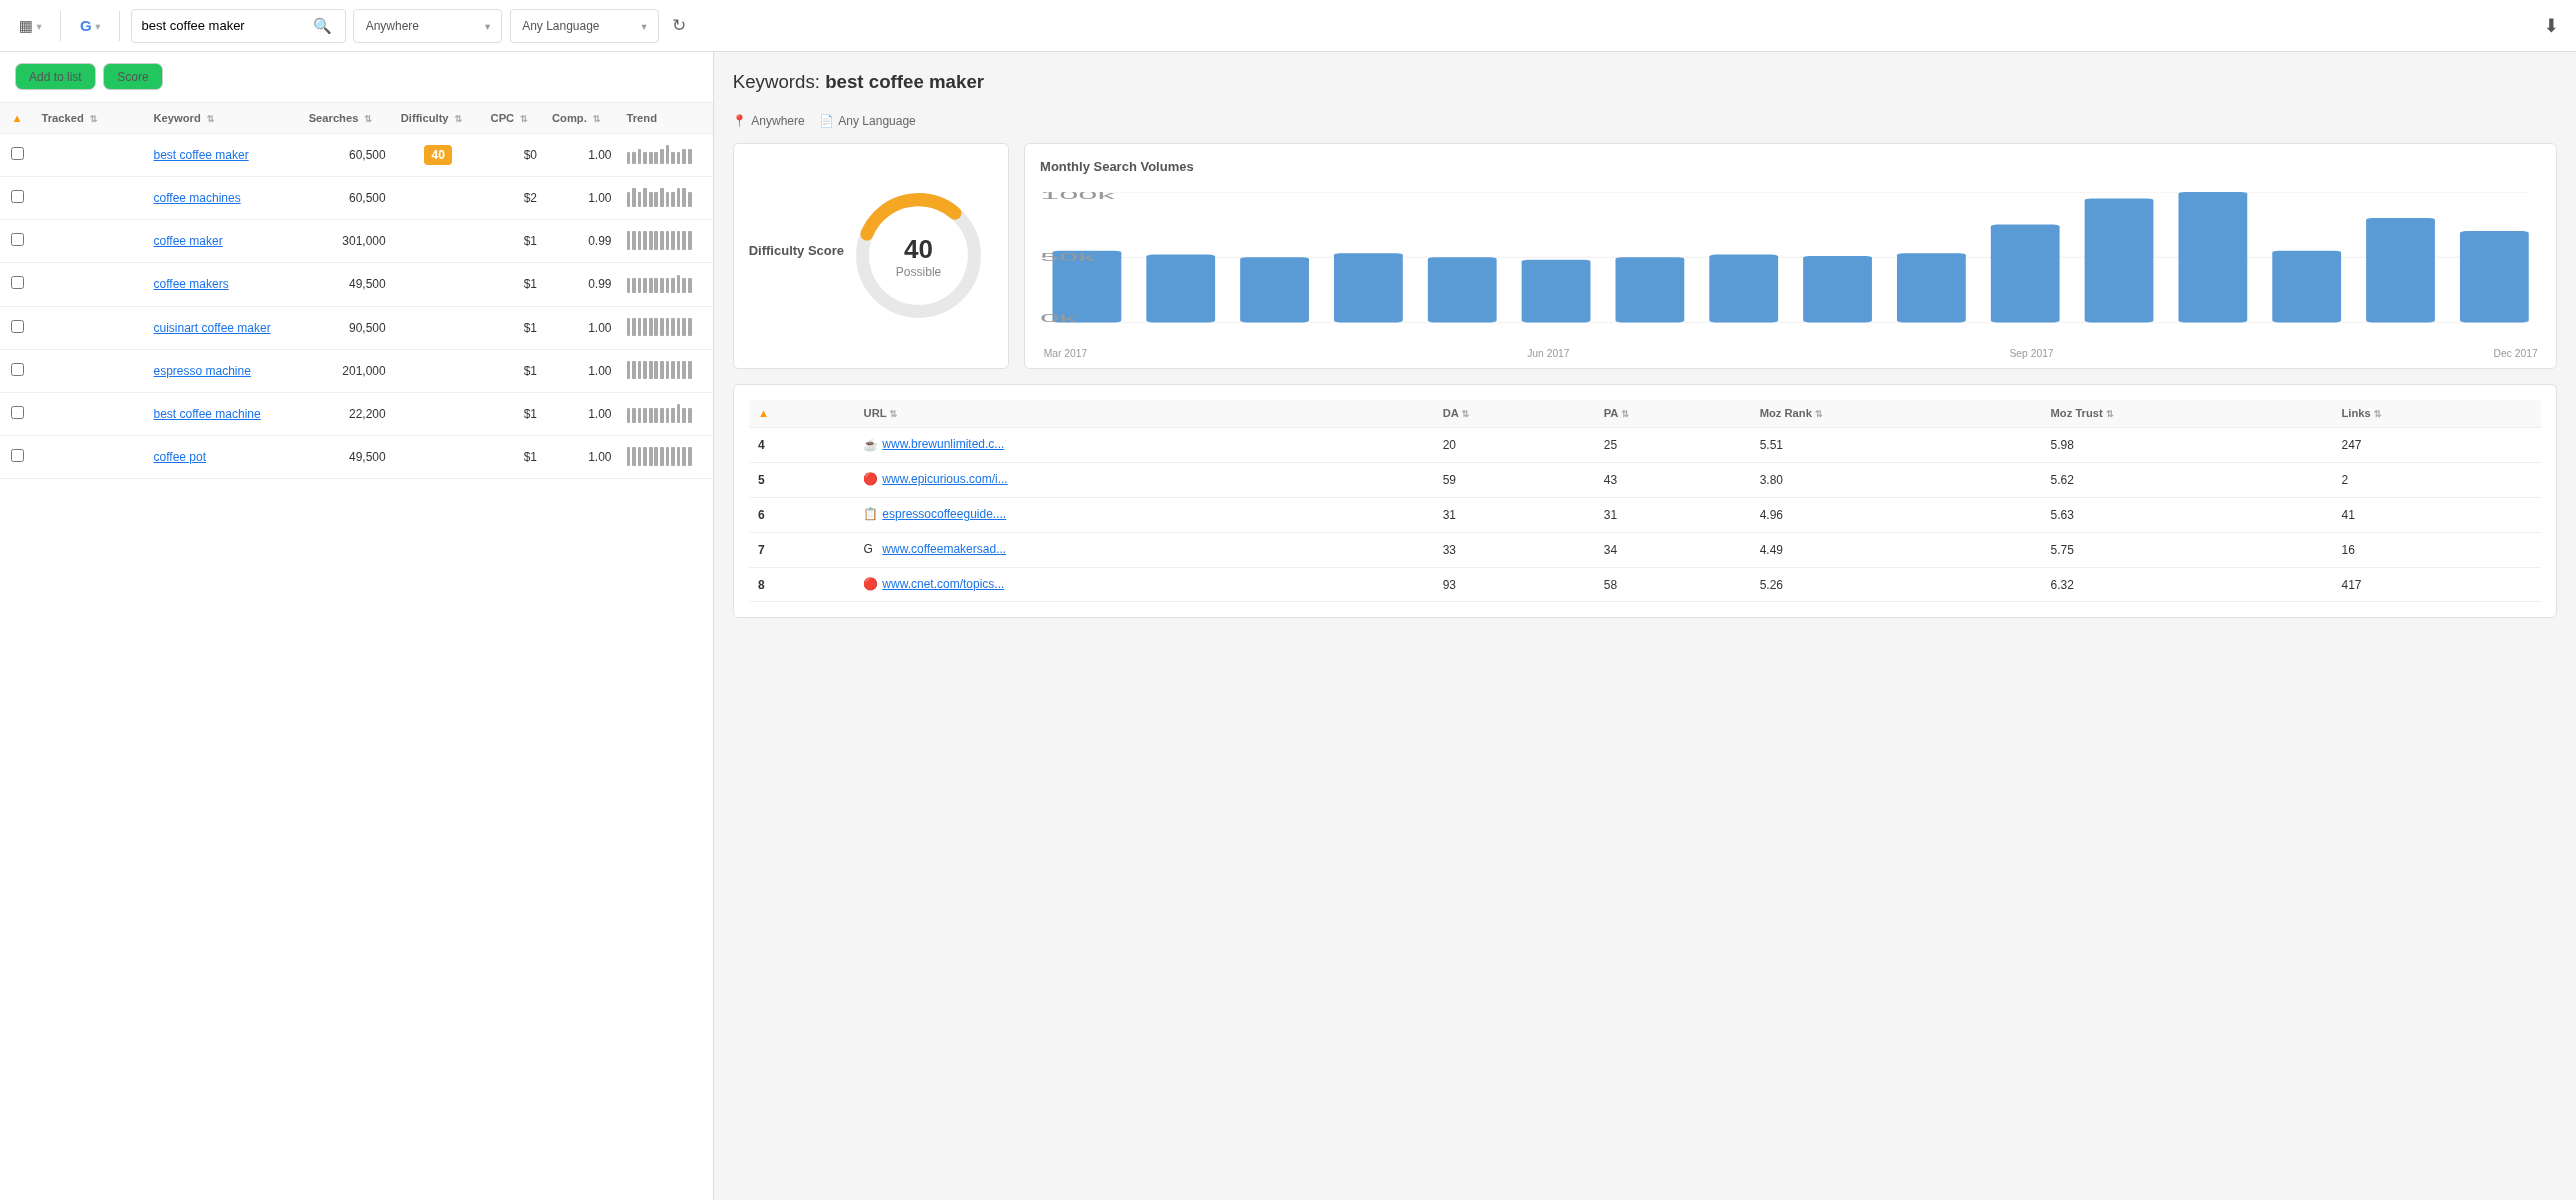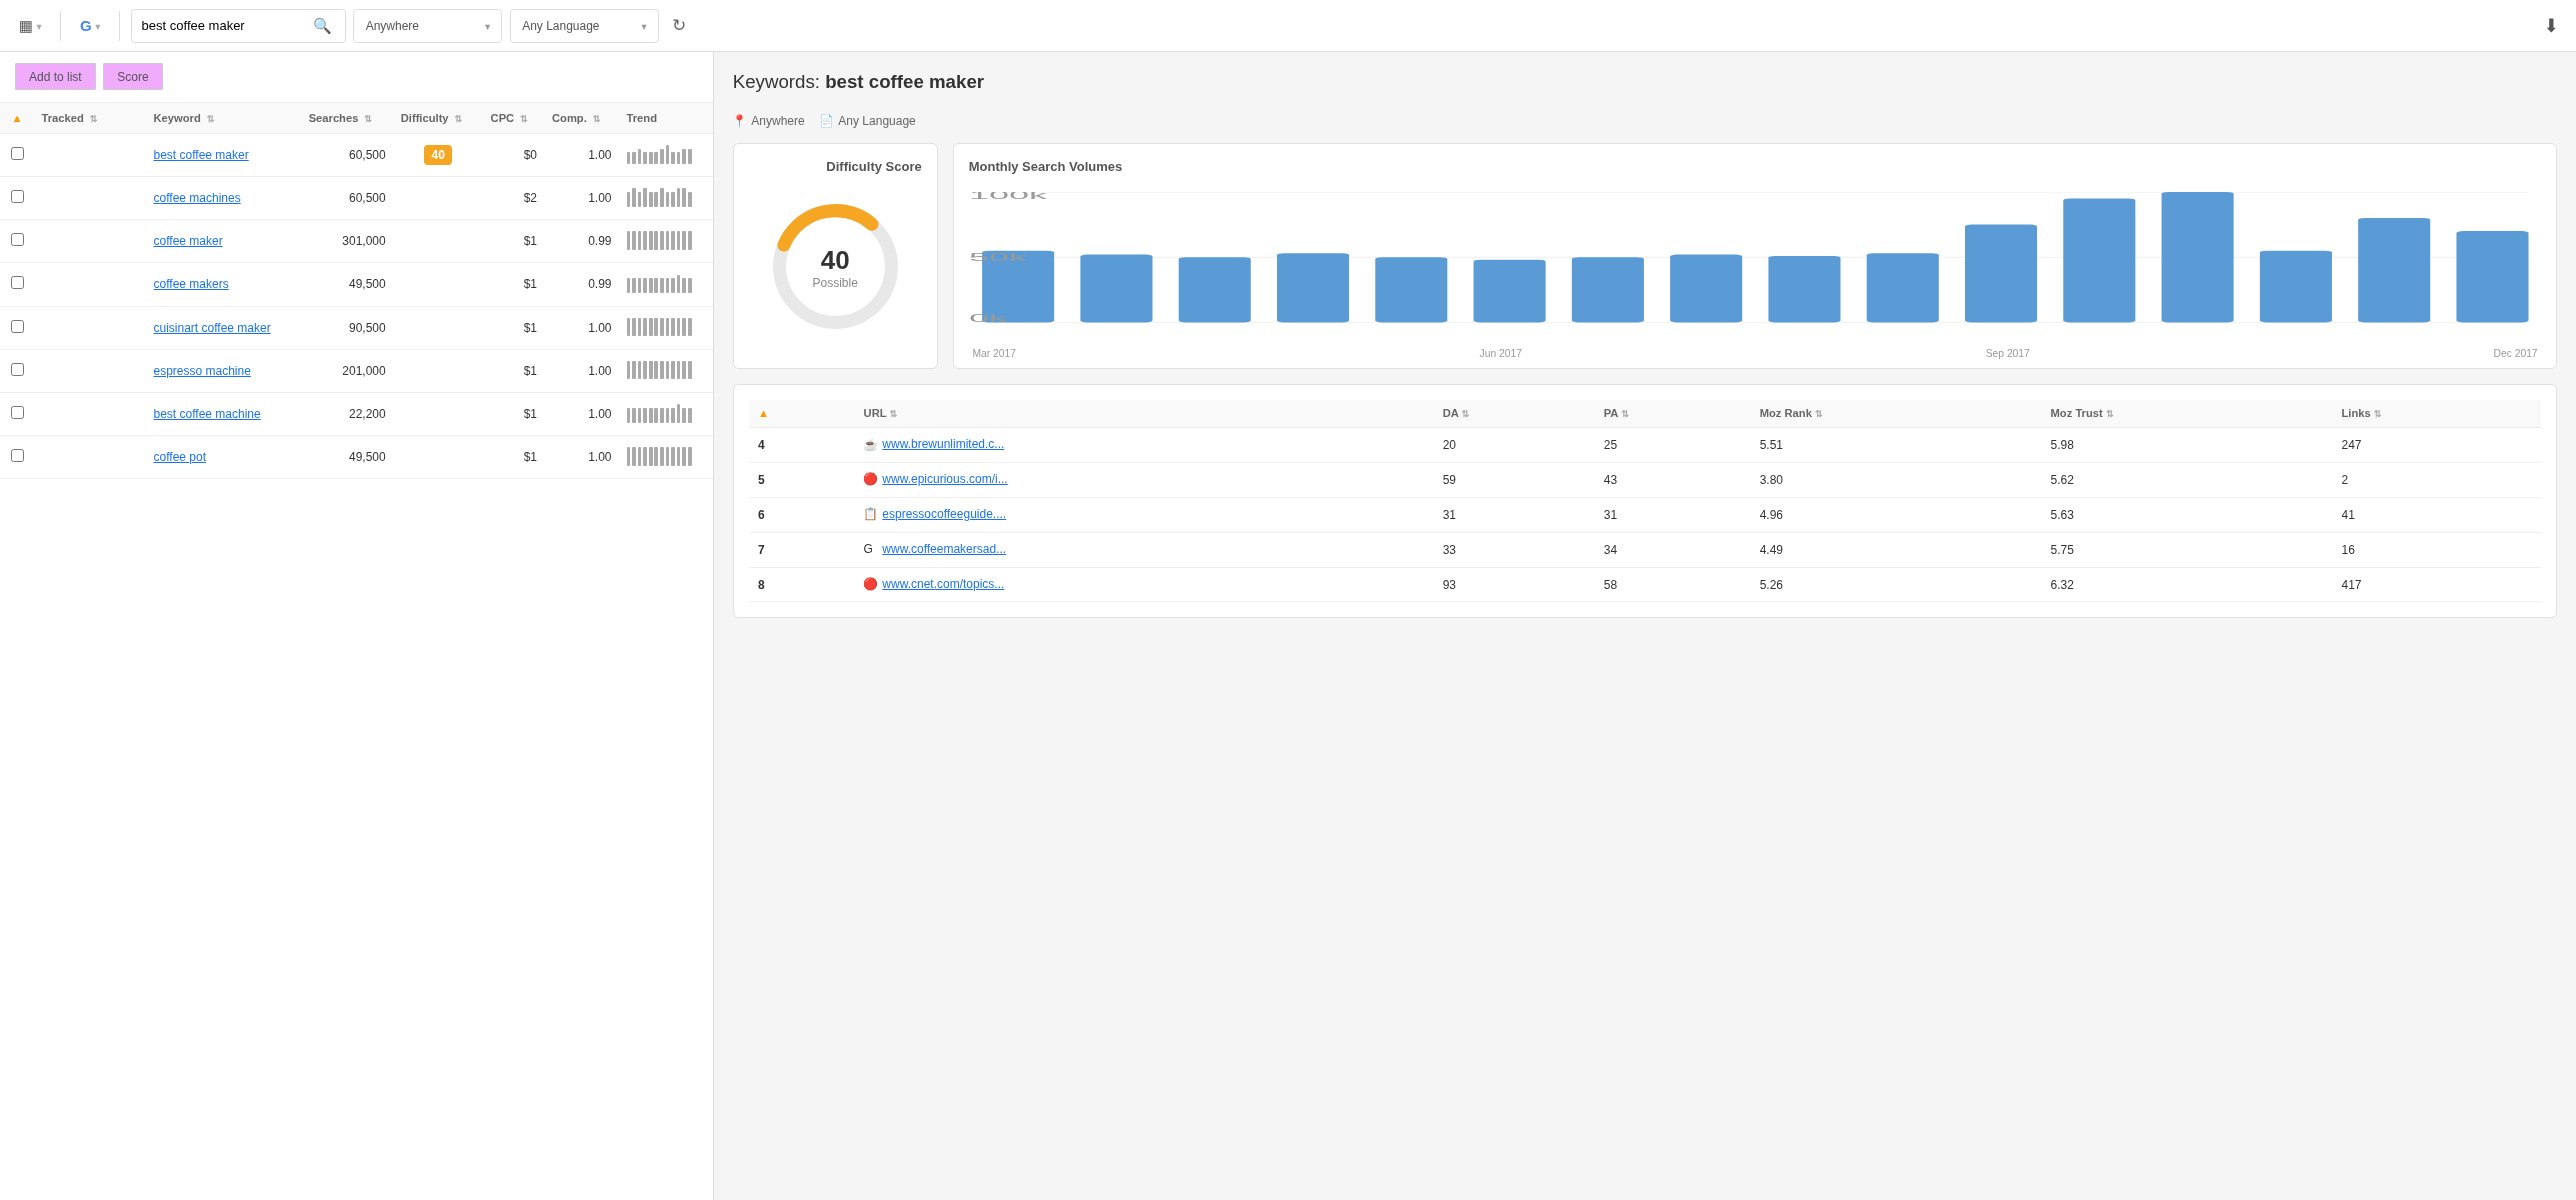--- a/index.html
+++ b/index.html
@@ -55,21 +55,21 @@
       border-right: 0.9px solid #ddd; display: flex; flex-direction: column;
       overflow: hidden;
     }
 
     
     #toolbar {
       display: flex; align-items: center; gap: 7.5px;
       padding: 11.2px 15px; border-bottom: 0.9px solid #eee;
     }
     .toolbar-btn {
-      border: 0.9px solid #ccc; background: #f0abfc; border-radius: 1px;
+      border: 0.9px solid #ccc; background: #22c55e; border-radius: 7px;
       padding: 5.6px 13px; cursor: pointer; font-size: 12px; color: #555;
     }
 
     
     #keyword-table {
       flex: 1; overflow-y: auto;
     }
     table {
       width: 100%; border-collapse: collapse;
     }
@@ -124,21 +124,21 @@
     .card {
       background: #fff; border-radius: 5.6px; border: 0.9px solid #e0e0e0;
       padding: 15px;
     }
     .card-title {
       font-size: 13px; font-weight: 600; color: #555; margin-bottom: 11.2px;
     }
 
     
     .gauge-card {
-      min-width: 205px; display: flex; flex-direction: column; align-items: flex-end;
+      min-width: 205px; display: flex; flex-direction: row; align-items: center;
     }
     .gauge-container {
       position: relative; width: 149px; height: 149px; margin: 7.5px auto;
     }
     .gauge-svg { width: 149px; height: 149px; }
     .gauge-center {
       position: absolute; top: 50%; left: 50%; transform: translate(-50%, -50%);
       text-align: center;
     }
     .gauge-value { font-size: 26px; font-weight: 700; color: #333; }

